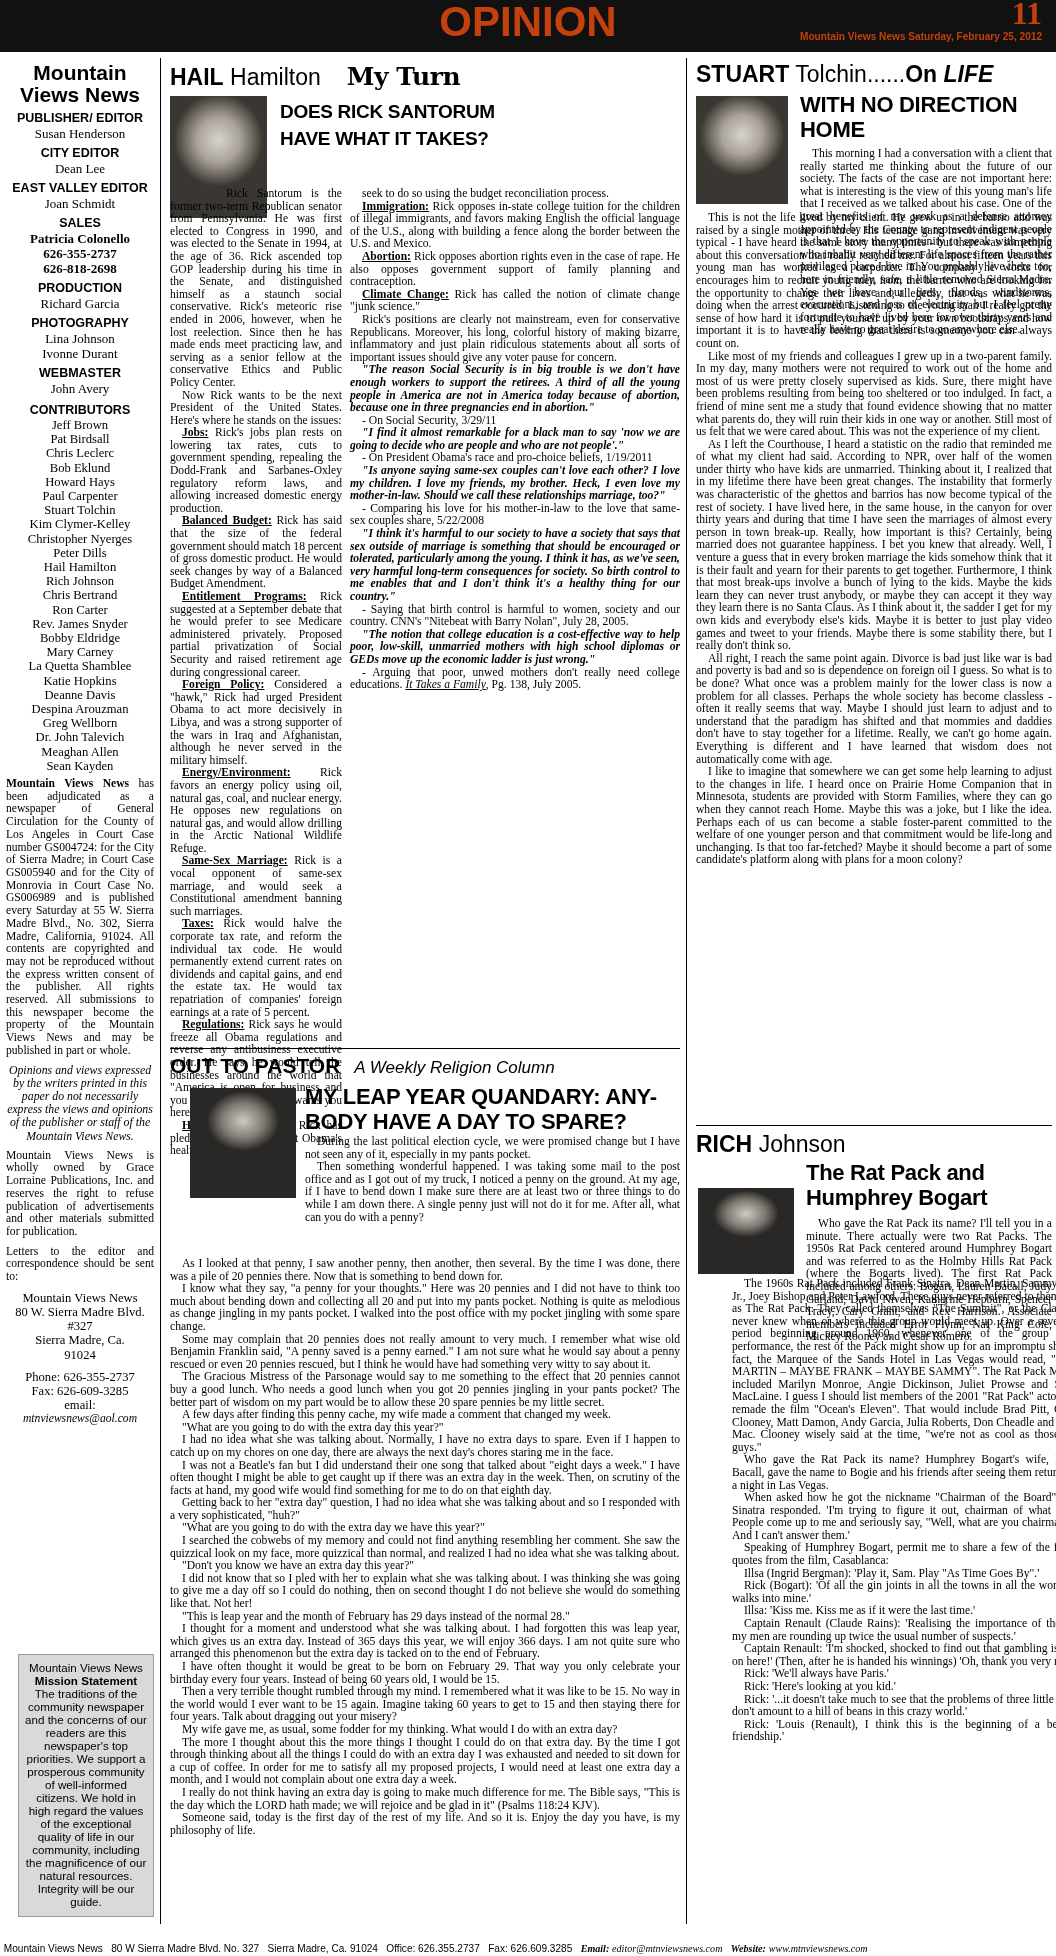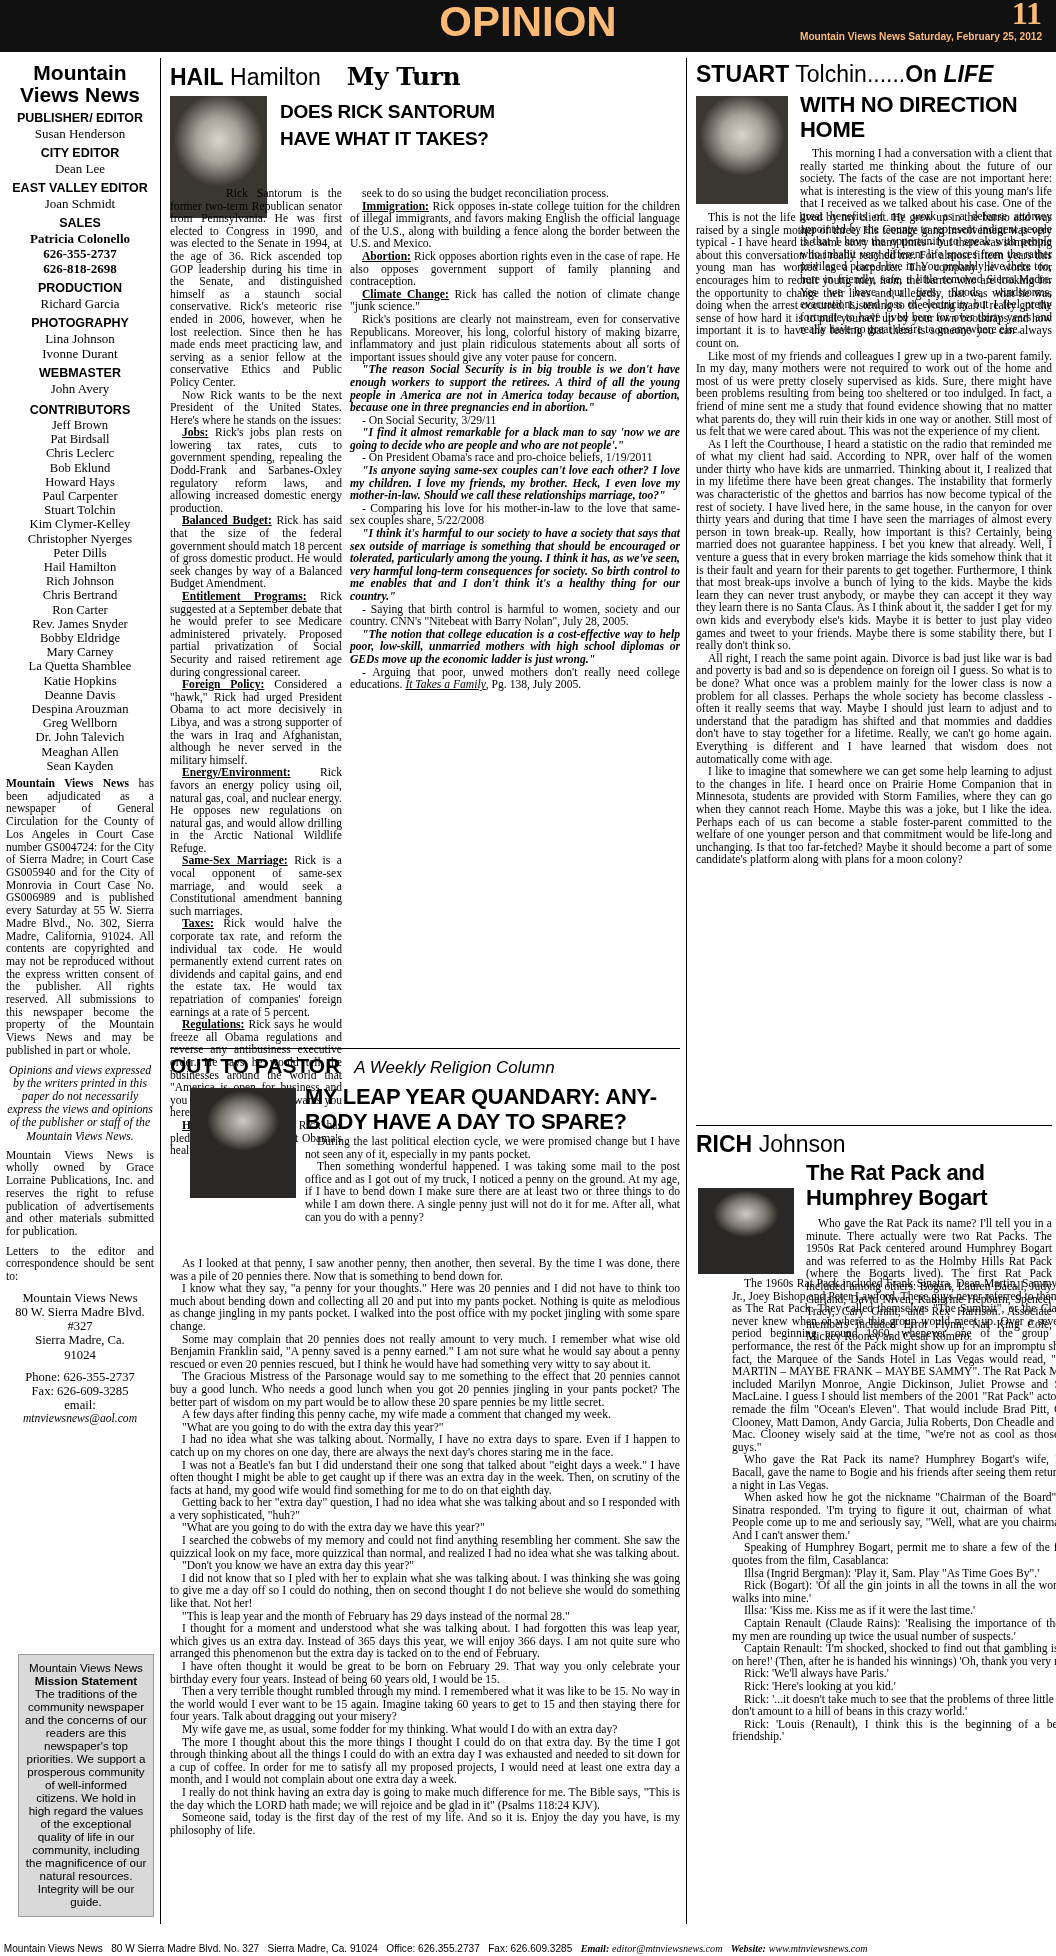--- a/index.html
+++ b/index.html
@@ -9,21 +9,21 @@
     background:#ffffff;
     font-family:"Liberation Serif", serif;
     color:#000;
     position:relative;
     overflow:hidden;
   }
 
   
   #topbar {
     position:absolute; left:0; top:0; width:1056px; height:52px;
-    background:#111111; color:#fdba74;
+    background:#111111; color:#c2410c;
   }
   #topbar-title {
     position:absolute; left:0; top:-2px; width:1056px; text-align:center;
     font-family:"Liberation Sans", sans-serif;
     font-weight:bold; font-size:42px; letter-spacing:0px;
     line-height:48px;
   }
   #topbar-pageno {
     position:absolute; right:14px; top:-4px;
     font-family:"Liberation Serif", serif; font-weight:bold; font-size:32px;

